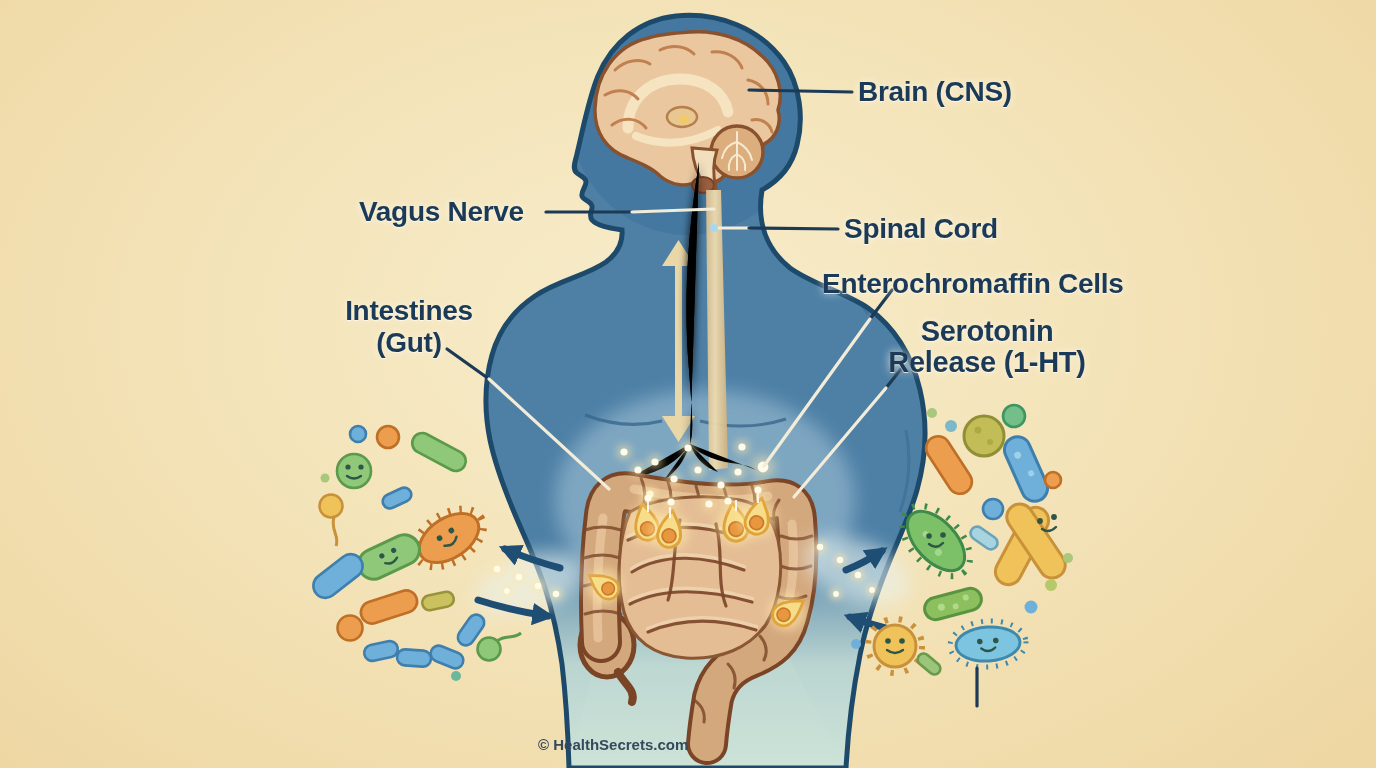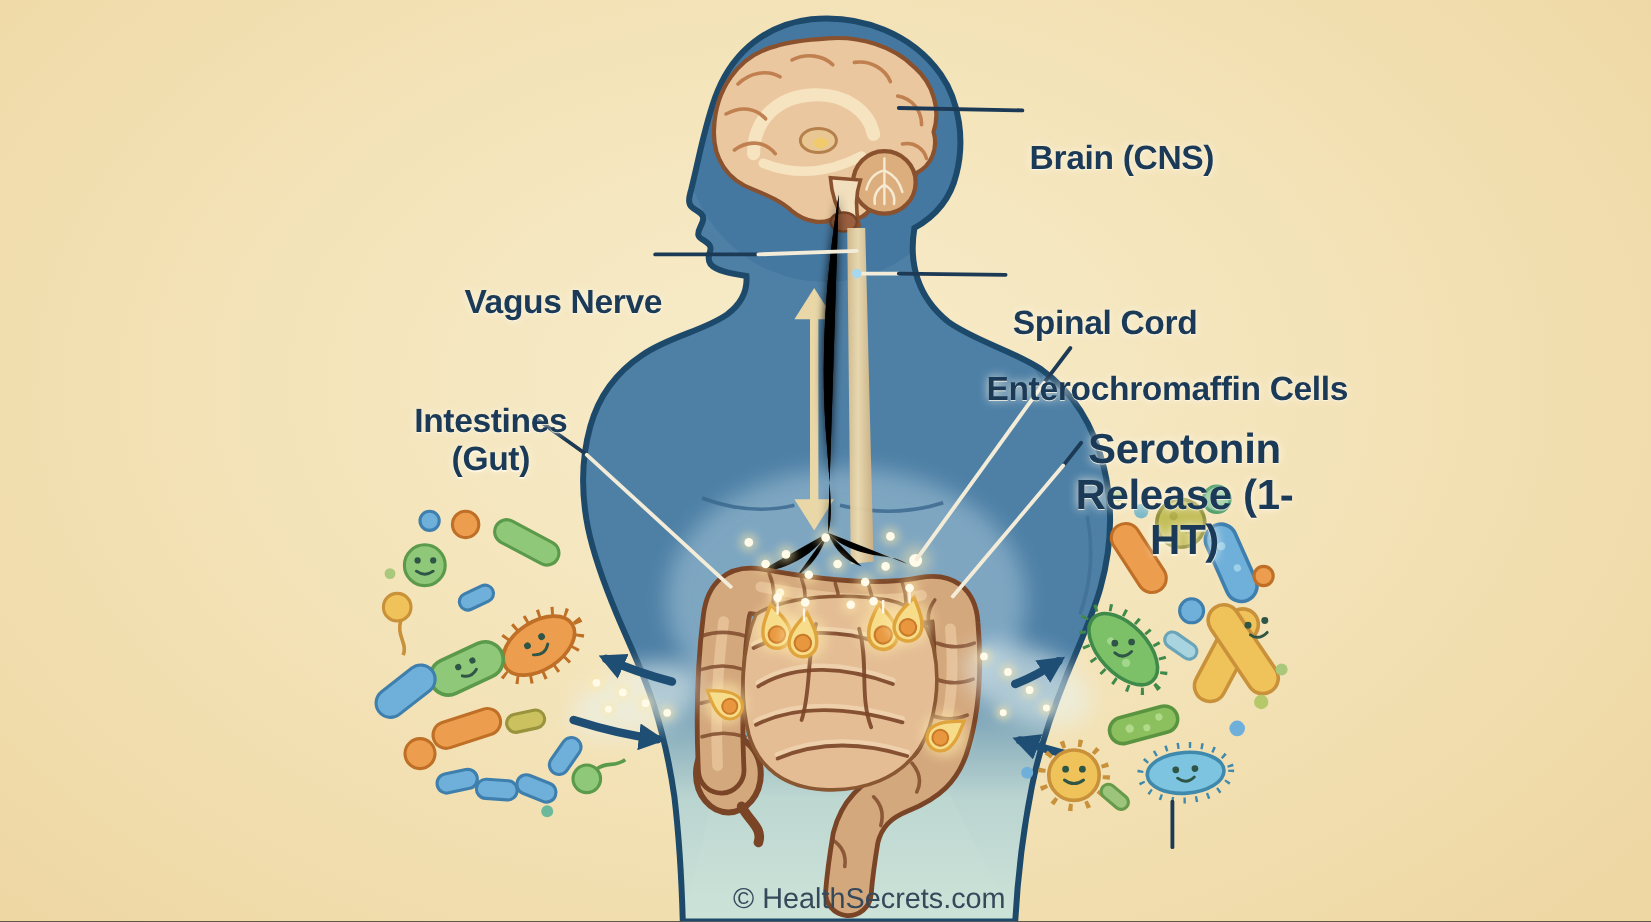--- a/index.html
+++ b/index.html
@@ -10,27 +10,26 @@
       var(--background-mid,#f3e2b6) 55%,
       var(--background-edge,#eed7a3) 100%);
     font-family:"Liberation Sans",sans-serif;
   }
   svg{position:absolute;left:0;top:0;}
   .label{
     position:absolute;color:var(--label-color,#1b3a57);
     font-weight:600;font-size:28px;line-height:1.15;letter-spacing:-.3px;
     text-shadow:0 1px 0 rgba(255,250,235,.75),0 0 8px rgba(255,250,235,.85);
     white-space:nowrap;
-    margin-top:40px;
   }
   .label.center{text-align:center;white-space:normal;}
   .label.right{text-align:right;}
   .watermark{
     position:absolute;color:var(--watermark-color,#36495b);
-    font-size:24px;font-weight:400;text-align:right;
+    font-size:15px;font-weight:700;text-align:left;
   }
   
   .f-green{fill:var(--bact-green,#8fc878)} .s-green{stroke:var(--bact-green-dark,#5a9a4a)}
   .f-blue{fill:var(--bact-blue,#6fb0da)}   .s-blue{stroke:var(--bact-blue-dark,#3f7fae)}
   .f-orange{fill:var(--bact-orange,#ec9d4e)}.s-orange{stroke:var(--bact-orange-dark,#bf6f26)}
   .f-yellow{fill:var(--bact-yellow,#f0c35a)}.s-yellow{stroke:var(--bact-yellow-dark,#c8913a)}
   .eye{fill:var(--face-color,#2e5545)}
   .face{stroke:var(--face-color,#2e5545);fill:none;stroke-width:2.4;stroke-linecap:round}
   .ld{stroke:var(--leader-dark,#1c3a55);stroke-width:3.2;stroke-linecap:round}
   .ll{stroke:var(--leader-light,#f3ecd8);stroke-width:3.2;stroke-linecap:round}
@@ -385,32 +384,32 @@
     <line class="ld" x1="901" y1="369" x2="886" y2="388"></line>
     <line class="ll" x1="886" y1="388" x2="794" y2="497"></line>
     <line class="ld" x1="447" y1="349" x2="489" y2="379"></line>
     <line class="ll" x1="489" y1="379" x2="609" y2="489"></line>
     <line class="ld" x1="977" y1="668" x2="977" y2="706"></line>
   </g>
 </svg>
 
 <div class="label" style="left:858px;top:76px">Brain (CNS)</div>
 
-<div class="label right" style="left:387px;top:196px;width:160px">Vagus Nerve</div>
+<div class="label right" style="left:359px;top:196px;width:160px">Vagus Nerve</div>
 
 <div class="label" style="left:844px;top:213px">Spinal Cord</div>
 
 <div class="label" style="left:822px;top:268px">Enterochromaffin Cells</div>
 
 <div class="label center" style="left:319px;top:295px;width:180px">
   <div>Intestines</div>
   <div>(Gut)</div>
 </div>
 
-<div class="label center" style="left:887px;top:316px;width:200px;font-size:35px;line-height:1.08">
+<div class="label center" style="left:887px;top:316px;width:200px;font-size:29px;line-height:1.08">
   <div>Serotonin</div>
   <div>Release (1-HT)</div>
 </div>
 
 
 <div class="watermark" style="left:538px;top:736px;width:300px">© HealthSecrets.com</div>
 
 </div>
 
 </body></html>

